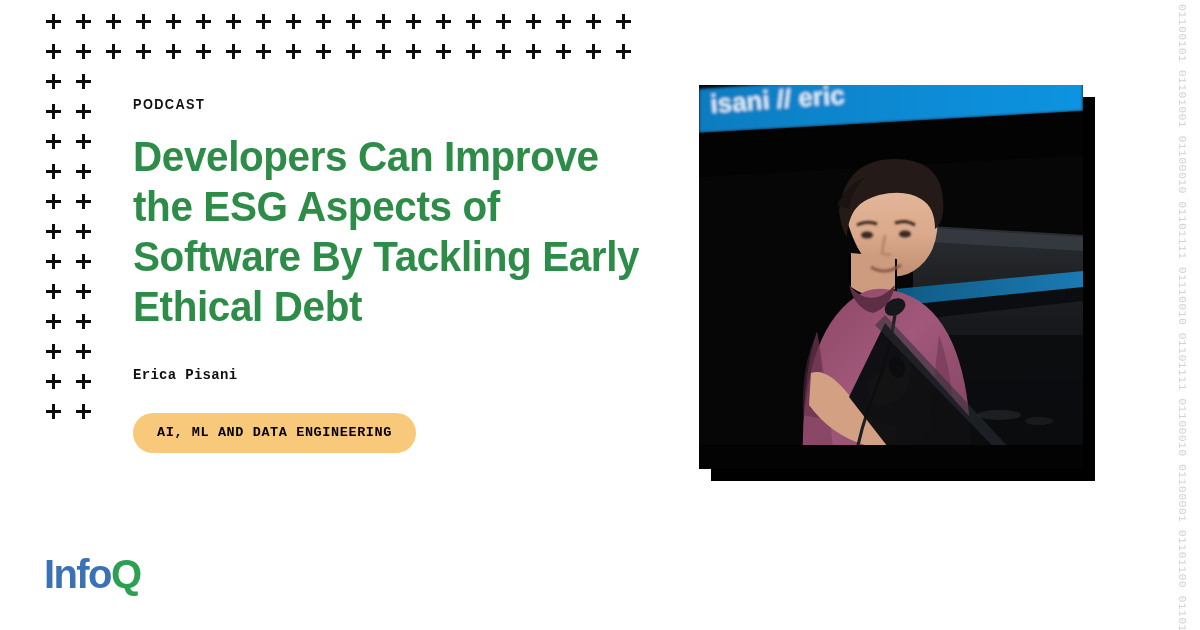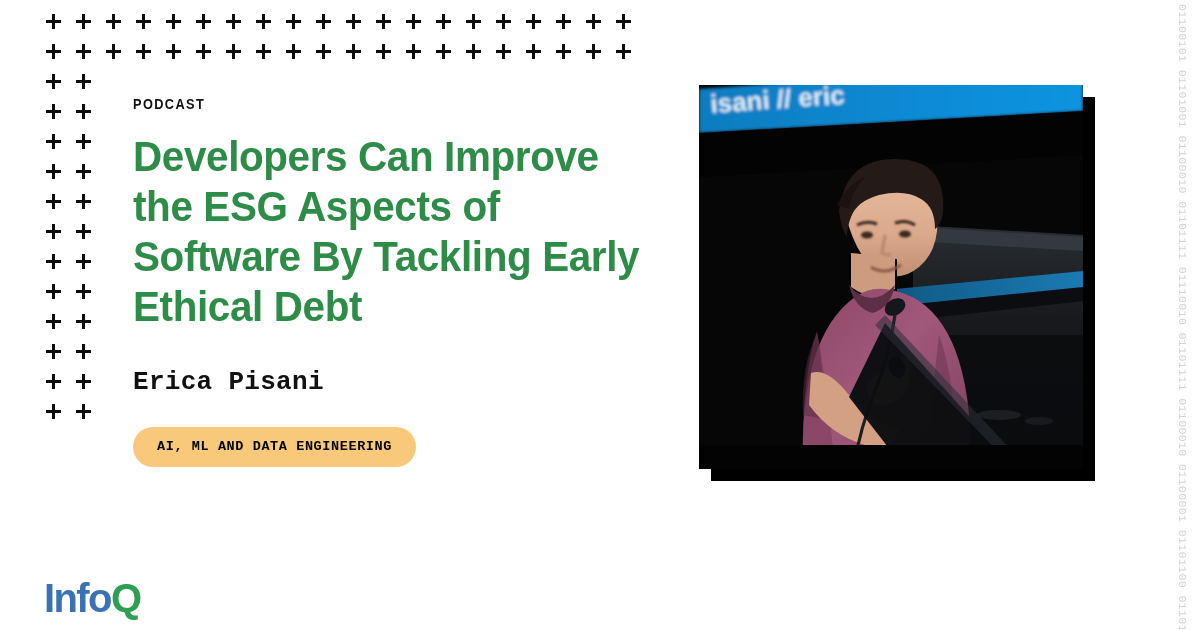--- a/index.html
+++ b/index.html
@@ -62,21 +62,21 @@
     letter-spacing:-0.4px;
     color:#2d8c47;
     width:570px;
     transform:scaleX(0.94);
     transform-origin:left top;
   }
   .author {
     margin-top:36px;
     font-family:"Liberation Mono","DejaVu Sans Mono", monospace;
     font-weight:bold;
-    font-size:26px;
+    font-size:14px;
     letter-spacing:0.3px;
     color:#111111;
   }
   .tag-row { margin-top:30px; }
   .tag-pill {
     display:inline-block;
     background:#f9c97b;
     color:#000000;
     border-radius:22px;
     padding:12px 24px 13px 24px;
@@ -93,21 +93,21 @@
     background:#000000;
   }
   .photo {
     position:absolute; left:0; top:0; width:384px; height:384px;
     background:#050505;
     overflow:hidden;
   }
   .photo-svg { display:block; width:384px; height:384px; }
 
   
-  .logo { position:absolute; left:44px; top:552px;margin-top:24px; }
+  .logo { position:absolute; left:44px; top:552px; }
   .logo-text {
     font-family:"Liberation Sans", sans-serif;
     font-weight:bold;
     font-size:40px;
     letter-spacing:-1.6px;
     line-height:44px;
   }
   .logo-info { color:#3b72b5; }
   .logo-q { color:#2d9f52; }
 </style>

